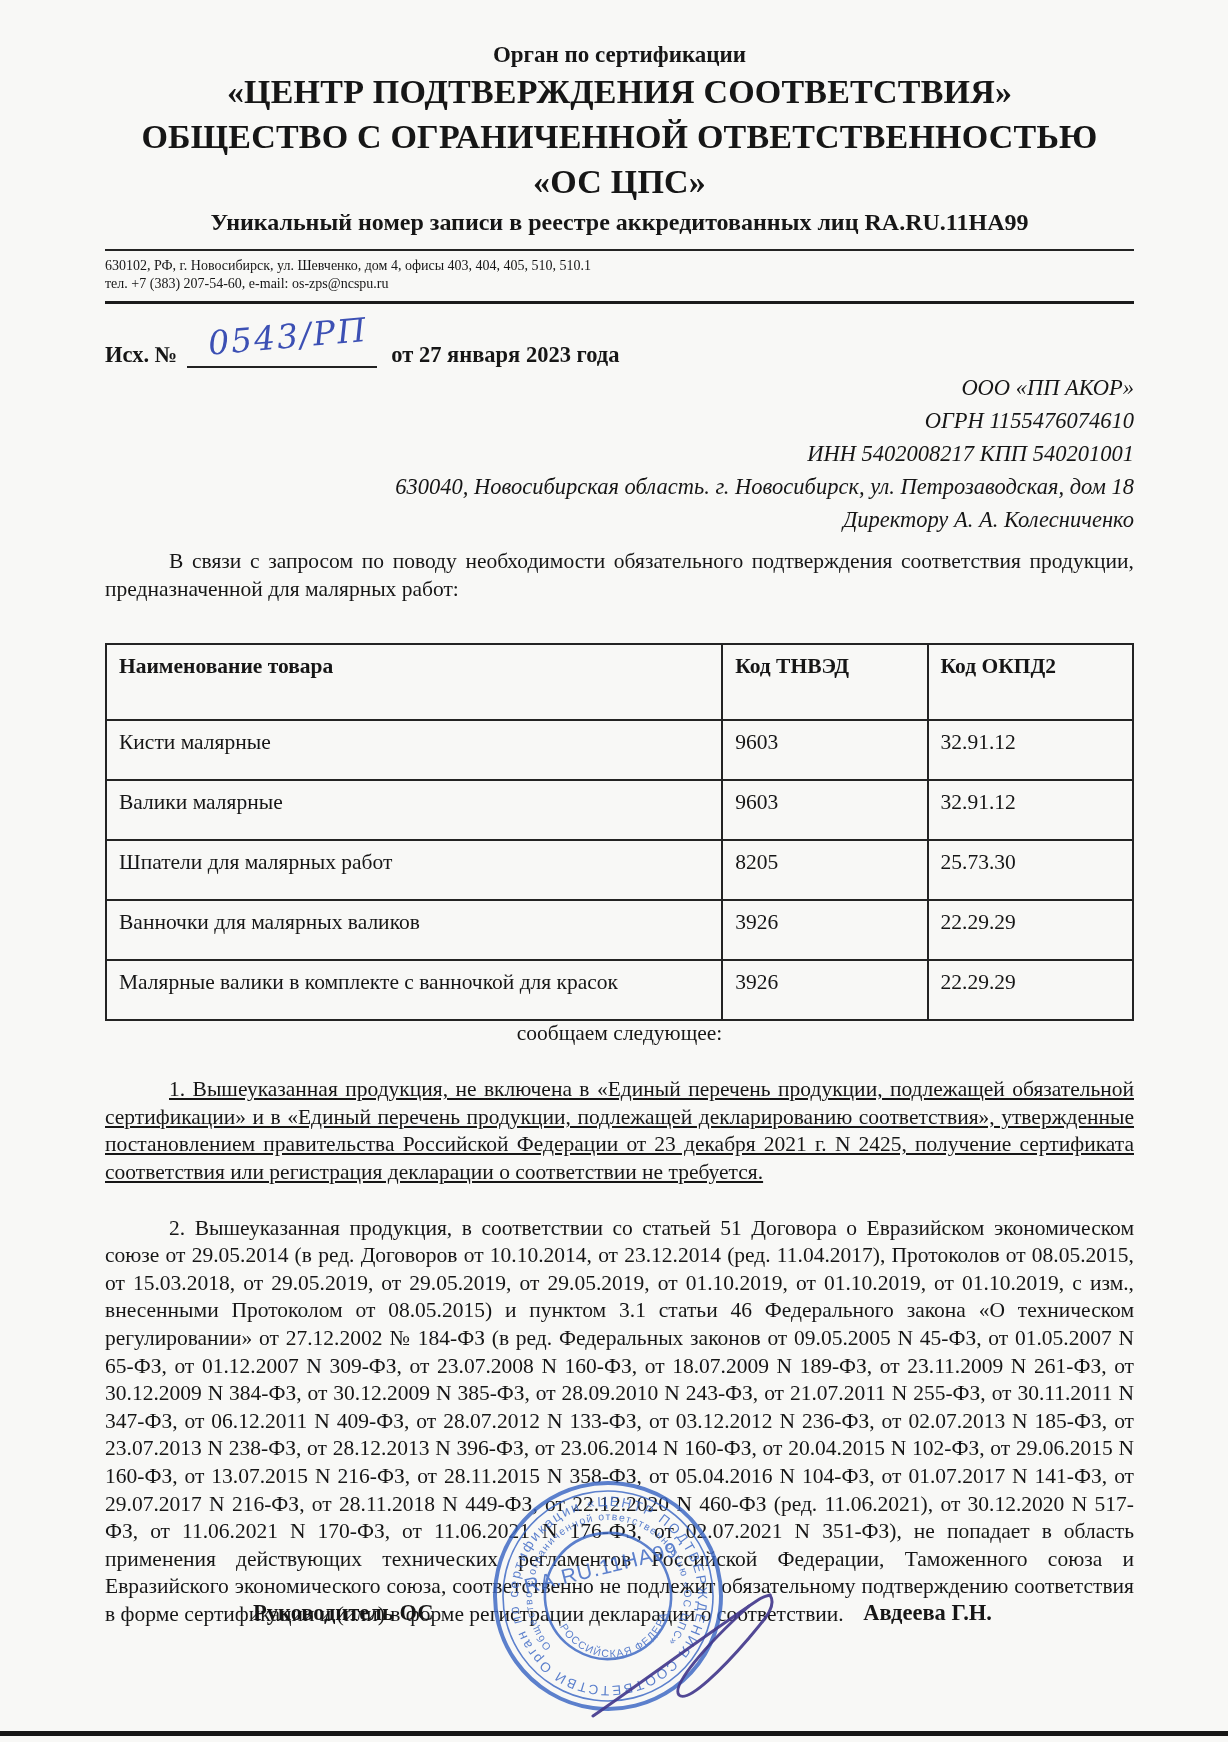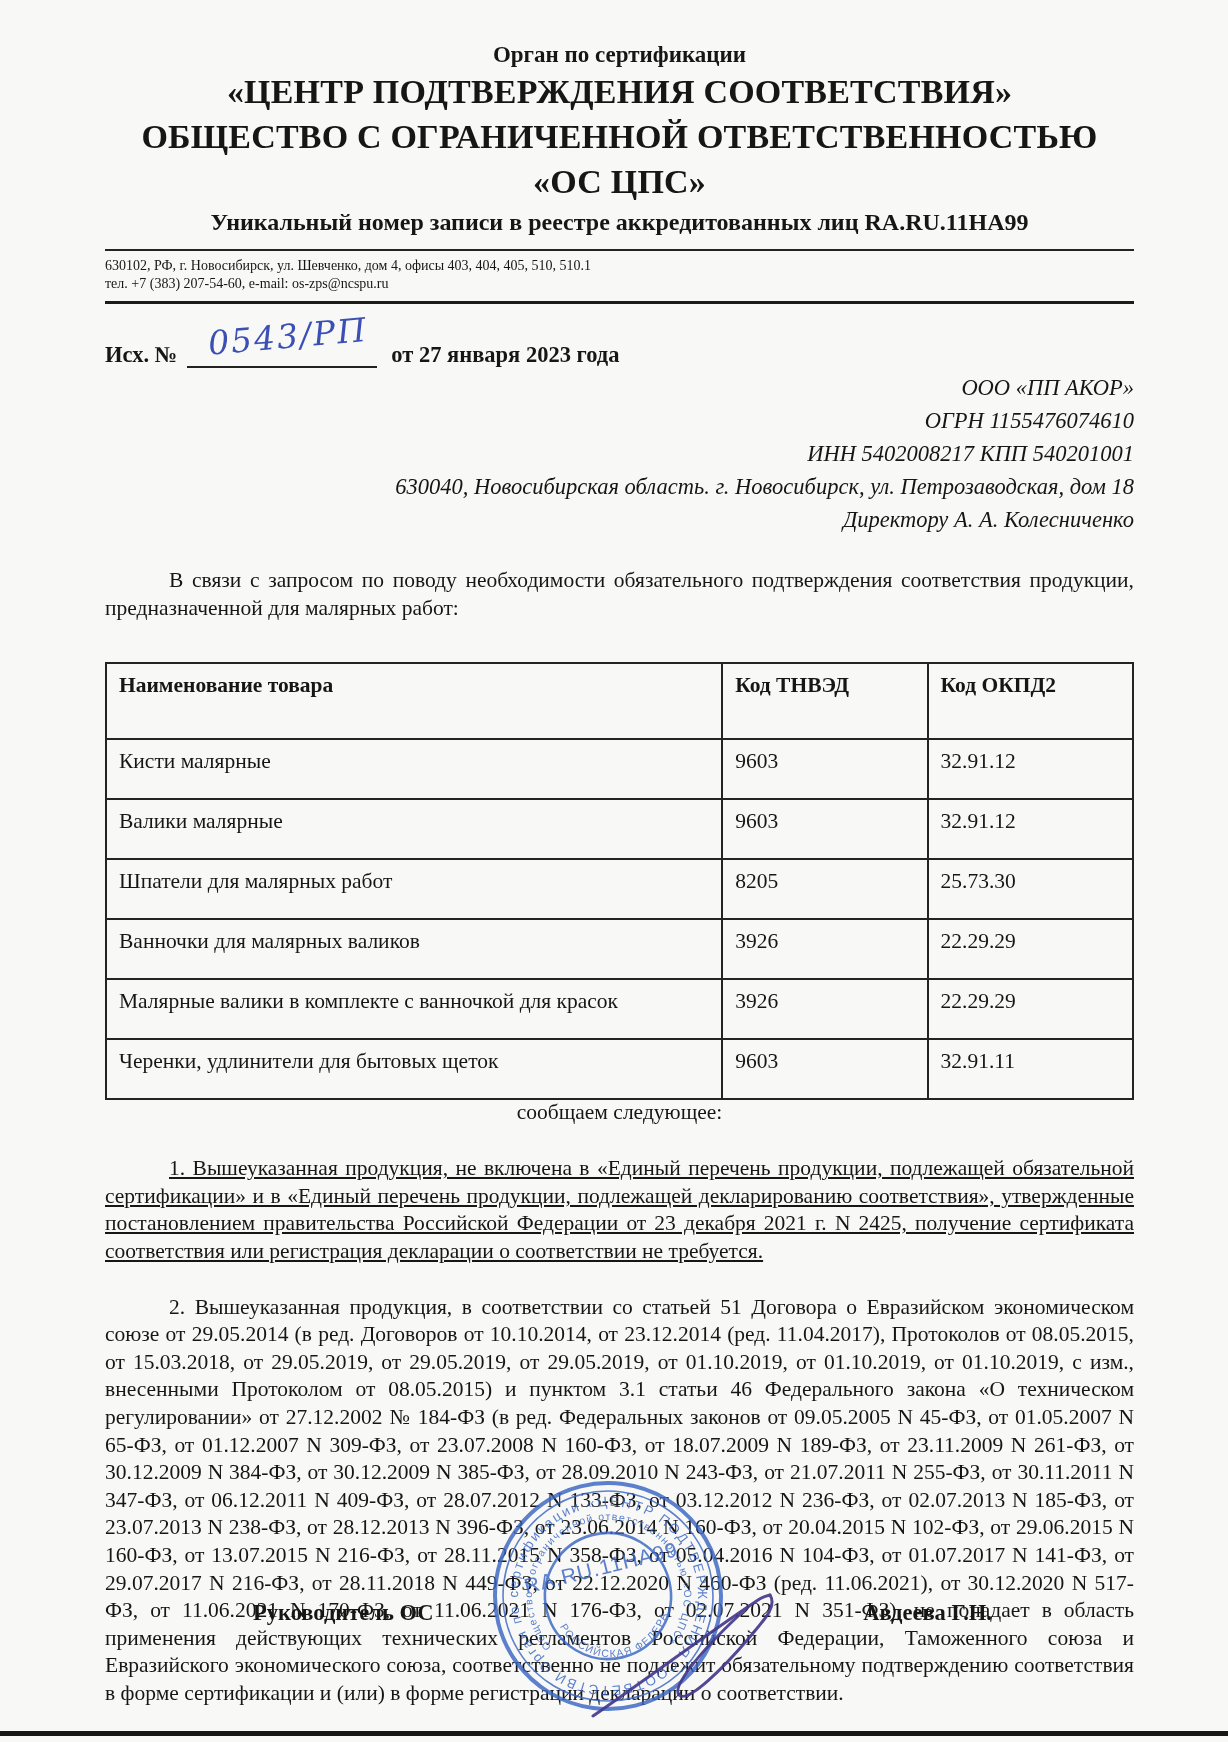--- a/index.html
+++ b/index.html
@@ -38,21 +38,21 @@
     transform:rotate(-5deg);transform-origin:left bottom;white-space:nowrap;
   }
   
   .recipient{margin-top:6px;text-align:right;font-style:italic;font-size:22.5px;line-height:1.2;}
   .recipient div{margin-top:6px;}
   
   .para{
     font-size:21.5px;line-height:27.6px;text-align:justify;text-indent:64px;
     margin:0;
   }
-  .intro{margin-top:34px;}
+  .intro{margin-top:15px;}
   
   table.codes{
     width:100%;border-collapse:collapse;margin-top:40px;
     font-size:21.5px;
   }
   table.codes th,table.codes td{
     border:2px solid #242424;
     text-align:left;vertical-align:top;
     padding:9px 12px;
   }
@@ -146,25 +146,20 @@
       </tr>
       <tr>
         <td>Ванночки для малярных валиков</td>
         <td>3926</td>
         <td>22.29.29</td>
       </tr>
       <tr>
         <td>Малярные валики в комплекте с ванночкой для красок</td>
         <td>3926</td>
         <td>22.29.29</td>
-      </tr>
-      <tr>
-        <td>Черенки, удлинители для бытовых щеток</td>
-        <td>9603</td>
-        <td>32.91.11</td>
       </tr>
     </tbody>
   </table>
 
   <div class="after-table">сообщаем следующее:</div>
 
   <p class="para p1">1. Вышеуказанная продукция, не включена в «Единый перечень продукции, подлежащей обязательной сертификации» и в «Единый перечень продукции, подлежащей декларированию соответствия», утвержденные постановлением правительства Российской Федерации от 23 декабря 2021 г. N 2425, получение сертификата соответствия или регистрация декларации о соответствии не требуется.</p>
   <p class="para p2">2. Вышеуказанная продукция, в соответствии со статьей 51 Договора о Евразийском экономическом союзе от 29.05.2014 (в ред. Договоров от 10.10.2014, от 23.12.2014 (ред. 11.04.2017), Протоколов от 08.05.2015, от 15.03.2018, от 29.05.2019, от 29.05.2019, от 29.05.2019, от 01.10.2019, от 01.10.2019, от 01.10.2019, с изм., внесенными Протоколом от 08.05.2015) и пунктом 3.1 статьи 46 Федерального закона «О техническом регулировании» от 27.12.2002 № 184-ФЗ (в ред. Федеральных законов от 09.05.2005 N 45-ФЗ, от 01.05.2007 N 65-ФЗ, от 01.12.2007 N 309-ФЗ, от 23.07.2008 N 160-ФЗ, от 18.07.2009 N 189-ФЗ, от 23.11.2009 N 261-ФЗ, от 30.12.2009 N 384-ФЗ, от 30.12.2009 N 385-ФЗ, от 28.09.2010 N 243-ФЗ, от 21.07.2011 N 255-ФЗ, от 30.11.2011 N 347-ФЗ, от 06.12.2011 N 409-ФЗ, от 28.07.2012 N 133-ФЗ, от 03.12.2012 N 236-ФЗ, от 02.07.2013 N 185-ФЗ, от 23.07.2013 N 238-ФЗ, от 28.12.2013 N 396-ФЗ, от 23.06.2014 N 160-ФЗ, от 20.04.2015 N 102-ФЗ, от 29.06.2015 N 160-ФЗ, от 13.07.2015 N 216-ФЗ, от 28.11.2015 N 358-ФЗ, от 05.04.2016 N 104-ФЗ, от 01.07.2017 N 141-ФЗ, от 29.07.2017 N 216-ФЗ, от 28.11.2018 N 449-ФЗ, от 22.12.2020 N 460-ФЗ (ред. 11.06.2021), от 30.12.2020 N 517-ФЗ, от 11.06.2021 N 170-ФЗ, от 11.06.2021 N 176-ФЗ, от 02.07.2021 N 351-ФЗ), не попадает в область применения действующих технических регламентов Российской Федерации, Таможенного союза и Евразийского экономического союза, соответственно не подлежит обязательному подтверждению соответствия в форме сертификации и (или) в форме регистрации декларации о соответствии.</p>
 
 </div>

